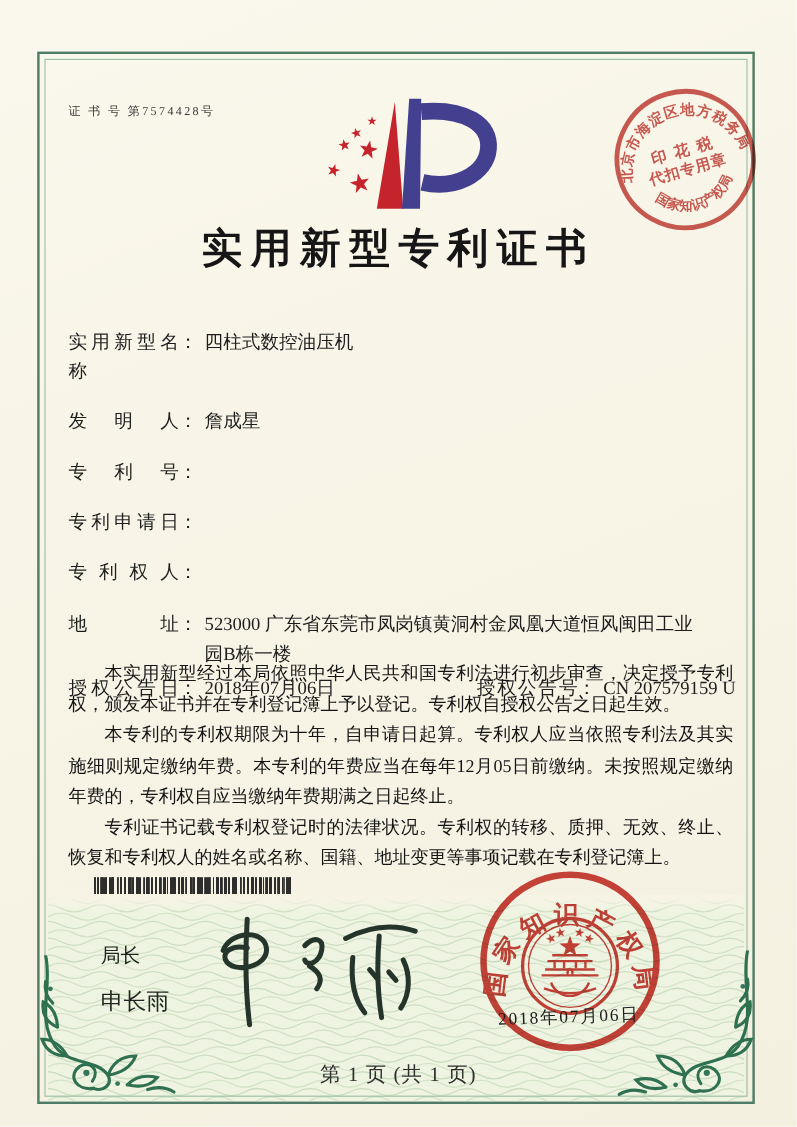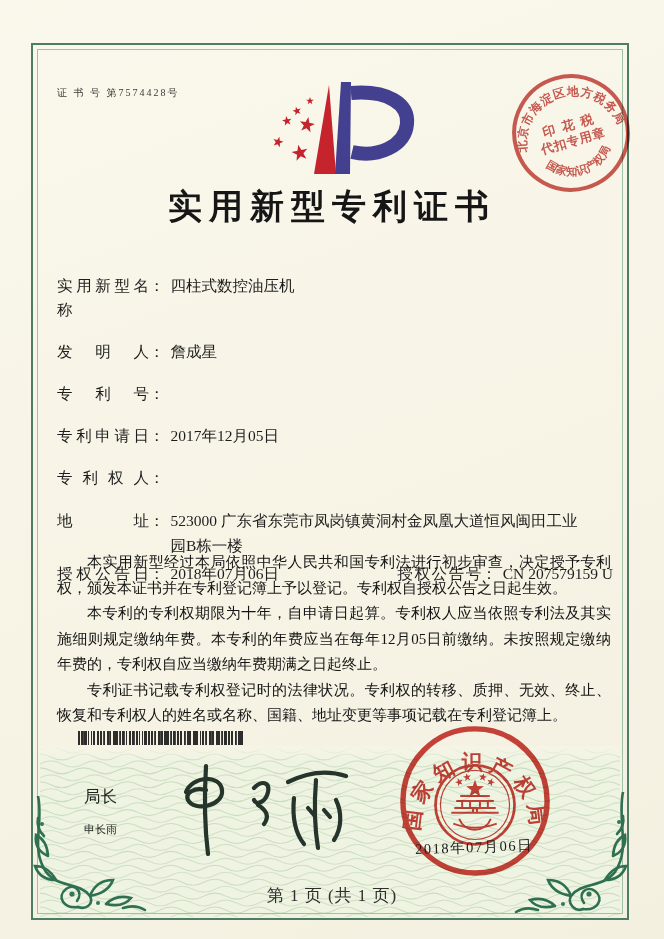--- a/index.html
+++ b/index.html
@@ -45,21 +45,21 @@
                background:linear-gradient(180deg,#f7f4e6 0%,rgba(247,244,230,0) 100%);}
   .strip svg{position:absolute;left:0;top:0;width:100%;height:100%;}
   
   .barcode{position:absolute;left:78px;top:731px;width:166px;height:14px;
     background-image:
       repeating-linear-gradient(90deg,#2d2d2b 0 1.4px,rgba(0,0,0,0) 1.4px 3.2px),
       repeating-linear-gradient(90deg,#2d2d2b 0 2px,rgba(0,0,0,0) 2px 7.3px),
       repeating-linear-gradient(90deg,rgba(45,45,43,.85) 0 1px,rgba(0,0,0,0) 1px 5.1px);}
   
   .sig-title{position:absolute;left:84px;top:786px;font-size:16.5px;color:#20261f;}
-  .sig-name{position:absolute;left:84px;top:822px;font-size:11px;color:#20261f;text-align:right;}
+  .sig-name{position:absolute;left:84px;top:822px;font-size:19px;color:#20261f;text-align:right;}
   .sig-hand{position:absolute;left:158px;top:750px;}
   
   .office-stamp{position:absolute;left:396px;top:720px;mix-blend-mode:multiply;opacity:.93;}
   .stamp-date{position:absolute;left:398px;top:838px;width:152px;text-align:center;
               font-size:14.5px;color:#1c1c1c;letter-spacing:1.5px;transform:rotate(-2deg);}
   
   .footer{position:absolute;left:0;top:884px;width:100%;text-align:center;
           font-size:17px;color:#2e2e2c;letter-spacing:1px;}
   
   .orn{position:absolute;}
@@ -164,21 +164,20 @@
         <span class="fcolon">：</span>
       <span class="fvalue">詹成星</span>
     </div>
     <div class="field-row">
       <span class="flabel">专利号</span>
         <span class="fcolon">：</span>
     </div>
     <div class="field-row">
       <span class="flabel">专利申请日</span>
         <span class="fcolon">：</span>
-      <span class="fvalue">2017年12月05日</span>
     </div>
     <div class="field-row">
       <span class="flabel">专利权人</span>
         <span class="fcolon">：</span>
     </div>
     <div class="field-row addr">
       <span class="flabel">地址</span>
         <span class="fcolon">：</span>
       <span class="fvalue">523000 广东省东莞市凤岗镇黄洞村金凤凰大道恒风闽田工业园B栋一楼</span>
     </div>

